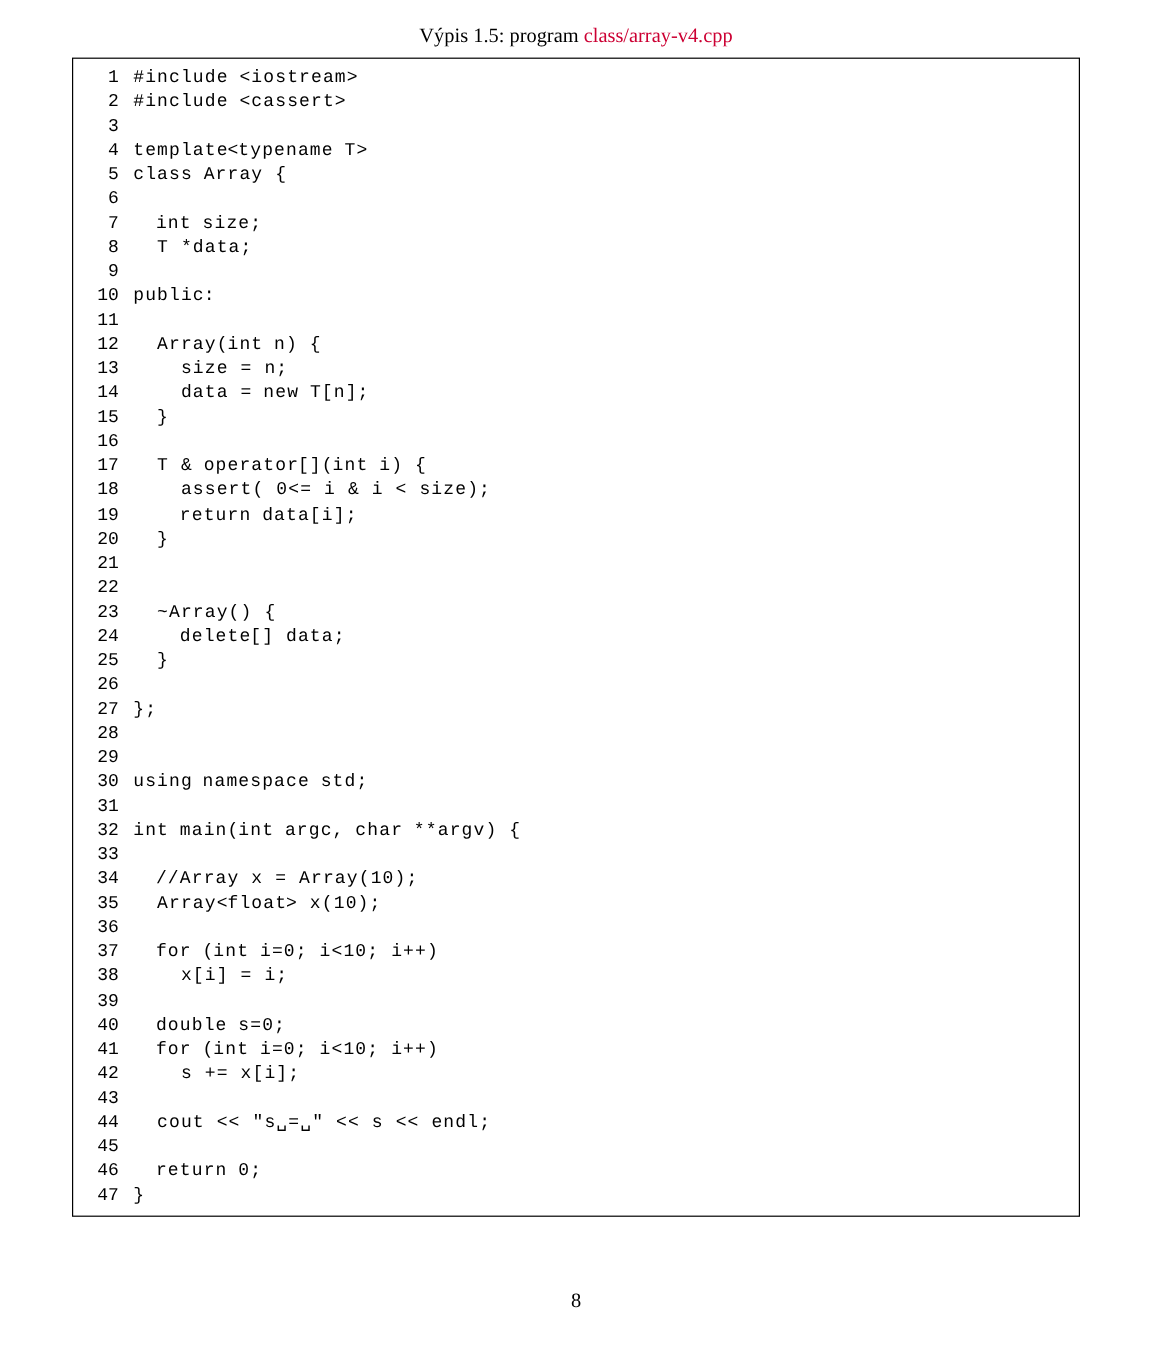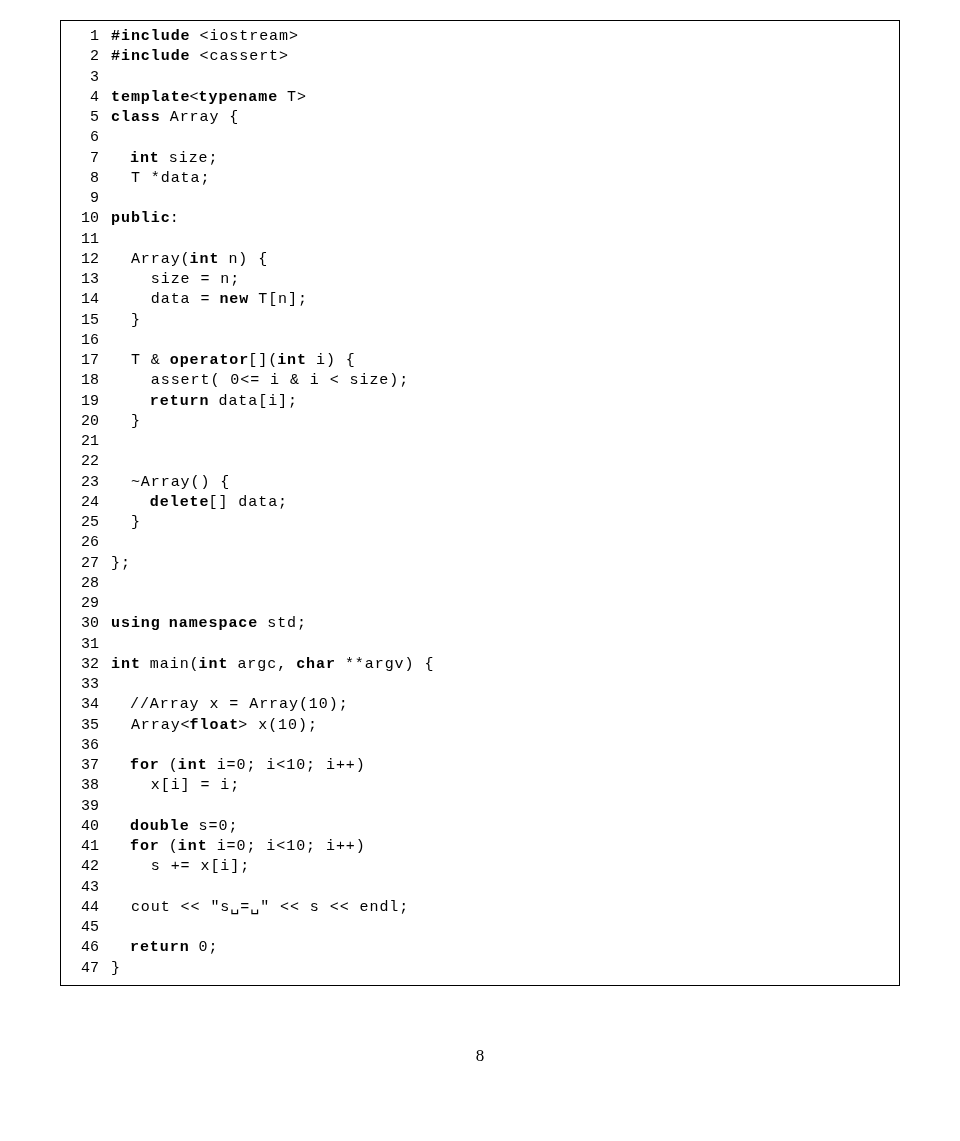--- a/index.html
+++ b/index.html
@@ -38,31 +38,34 @@
     width: 28px;
     text-align: right;
     color: #000;
     flex-shrink: 0;
     margin-right: 12px;
   }
   .linetxt {
     flex: 1;
     white-space: pre;
   }
-  .kw { font-weight: bold; }
+  .kw { font-weight: normal; }
   .cm { color: #000; }
   .pagenum {
     text-align: center;
     margin-top: 60px;
     font-size: 17px;
   }
 </style>
 </head>
 <body>
 
 <div class="page">
 
+  <div class="caption">
+    <span>Výpis 1.5: program </span><span class="link">class/array-v4.cpp</span>
+  </div>
 
   <div class="code-box" id="code-box"><div class="code-line"><span class="lineno">1</span><span class="linetxt"><span class="kw"># i n c l u d e</span><span>  &lt; i o s t r e a m &gt;</span></span></div><div class="code-line"><span class="lineno">2</span><span class="linetxt"><span class="kw"># i n c l u d e</span><span>  &lt; c a s s e r t &gt;</span></span></div><div class="code-line"><span class="lineno">3</span><span class="linetxt">&nbsp;</span></div><div class="code-line"><span class="lineno">4</span><span class="linetxt"><span class="kw">t e m p l a t e</span><span>&lt;</span><span class="kw">t y p e n a m e</span><span>  T &gt;</span></span></div><div class="code-line"><span class="lineno">5</span><span class="linetxt"><span class="kw">c l a s s</span><span>  A r r a y   {</span></span></div><div class="code-line"><span class="lineno">6</span><span class="linetxt">&nbsp;</span></div><div class="code-line"><span class="lineno">7</span><span class="linetxt"><span>   </span><span class="kw">i n t</span><span>  s i z e ;</span></span></div><div class="code-line"><span class="lineno">8</span><span class="linetxt"><span>    T   * d a t a ;</span></span></div><div class="code-line"><span class="lineno">9</span><span class="linetxt">&nbsp;</span></div><div class="code-line"><span class="lineno">10</span><span class="linetxt"><span class="kw">p u b l i c</span><span>:</span></span></div><div class="code-line"><span class="lineno">11</span><span class="linetxt">&nbsp;</span></div><div class="code-line"><span class="lineno">12</span><span class="linetxt"><span>    A r r a y (</span><span class="kw">i n t</span><span>  n )   {</span></span></div><div class="code-line"><span class="lineno">13</span><span class="linetxt"><span>        s i z e   =   n ;</span></span></div><div class="code-line"><span class="lineno">14</span><span class="linetxt"><span>        d a t a   =  </span><span class="kw">n e w</span><span>  T [ n ] ;</span></span></div><div class="code-line"><span class="lineno">15</span><span class="linetxt"><span>    }</span></span></div><div class="code-line"><span class="lineno">16</span><span class="linetxt">&nbsp;</span></div><div class="code-line"><span class="lineno">17</span><span class="linetxt"><span>    T   &amp;  </span><span class="kw">o p e r a t o r</span><span>[ ] (</span><span class="kw">i n t</span><span>  i )   {</span></span></div><div class="code-line"><span class="lineno">18</span><span class="linetxt"><span>        a s s e r t (   0 &lt; =   i   &amp;   i   &lt;   s i z e ) ;</span></span></div><div class="code-line"><span class="lineno">19</span><span class="linetxt"><span>       </span><span class="kw">r e t u r n</span><span>  d a t a [ i ] ;</span></span></div><div class="code-line"><span class="lineno">20</span><span class="linetxt"><span>    }</span></span></div><div class="code-line"><span class="lineno">21</span><span class="linetxt">&nbsp;</span></div><div class="code-line"><span class="lineno">22</span><span class="linetxt">&nbsp;</span></div><div class="code-line"><span class="lineno">23</span><span class="linetxt"><span>    ~ A r r a y ( )   {</span></span></div><div class="code-line"><span class="lineno">24</span><span class="linetxt"><span>       </span><span class="kw">d e l e t e</span><span>[ ]   d a t a ;</span></span></div><div class="code-line"><span class="lineno">25</span><span class="linetxt"><span>    }</span></span></div><div class="code-line"><span class="lineno">26</span><span class="linetxt">&nbsp;</span></div><div class="code-line"><span class="lineno">27</span><span class="linetxt"><span>} ;</span></span></div><div class="code-line"><span class="lineno">28</span><span class="linetxt">&nbsp;</span></div><div class="code-line"><span class="lineno">29</span><span class="linetxt">&nbsp;</span></div><div class="code-line"><span class="lineno">30</span><span class="linetxt"><span class="kw">u s i n g</span><span> </span><span class="kw">n a m e s p a c e</span><span>  s t d ;</span></span></div><div class="code-line"><span class="lineno">31</span><span class="linetxt">&nbsp;</span></div><div class="code-line"><span class="lineno">32</span><span class="linetxt"><span class="kw">i n t</span><span>  m a i n (</span><span class="kw">i n t</span><span>  a r g c ,  </span><span class="kw">c h a r</span><span>  * * a r g v )   {</span></span></div><div class="code-line"><span class="lineno">33</span><span class="linetxt">&nbsp;</span></div><div class="code-line"><span class="lineno">34</span><span class="linetxt"><span>   </span><span class="cm">/ / A r r a y   x   =   A r r a y ( 1 0 ) ;</span></span></div><div class="code-line"><span class="lineno">35</span><span class="linetxt"><span>    A r r a y &lt;</span><span class="kw">f l o a t</span><span>&gt;   x ( 1 0 ) ;</span></span></div><div class="code-line"><span class="lineno">36</span><span class="linetxt">&nbsp;</span></div><div class="code-line"><span class="lineno">37</span><span class="linetxt"><span>   </span><span class="kw">f o r</span><span>  (</span><span class="kw">i n t</span><span>  i = 0 ;   i &lt; 1 0 ;   i + + )</span></span></div><div class="code-line"><span class="lineno">38</span><span class="linetxt"><span>        x [ i ]   =   i ;</span></span></div><div class="code-line"><span class="lineno">39</span><span class="linetxt">&nbsp;</span></div><div class="code-line"><span class="lineno">40</span><span class="linetxt"><span>   </span><span class="kw">d o u b l e</span><span>  s = 0 ;</span></span></div><div class="code-line"><span class="lineno">41</span><span class="linetxt"><span>   </span><span class="kw">f o r</span><span>  (</span><span class="kw">i n t</span><span>  i = 0 ;   i &lt; 1 0 ;   i + + )</span></span></div><div class="code-line"><span class="lineno">42</span><span class="linetxt"><span>        s   + =   x [ i ] ;</span></span></div><div class="code-line"><span class="lineno">43</span><span class="linetxt">&nbsp;</span></div><div class="code-line"><span class="lineno">44</span><span class="linetxt"><span>    c o u t   &lt; &lt;   " s ␣ = ␣ "   &lt; &lt;   s   &lt; &lt;   e n d l ;</span></span></div><div class="code-line"><span class="lineno">45</span><span class="linetxt">&nbsp;</span></div><div class="code-line"><span class="lineno">46</span><span class="linetxt"><span>   </span><span class="kw">r e t u r n</span><span>  0 ;</span></span></div><div class="code-line"><span class="lineno">47</span><span class="linetxt"><span>}</span></span></div></div>
 
   <div class="pagenum">8</div>
 
 </div>
 
 </body></html>

